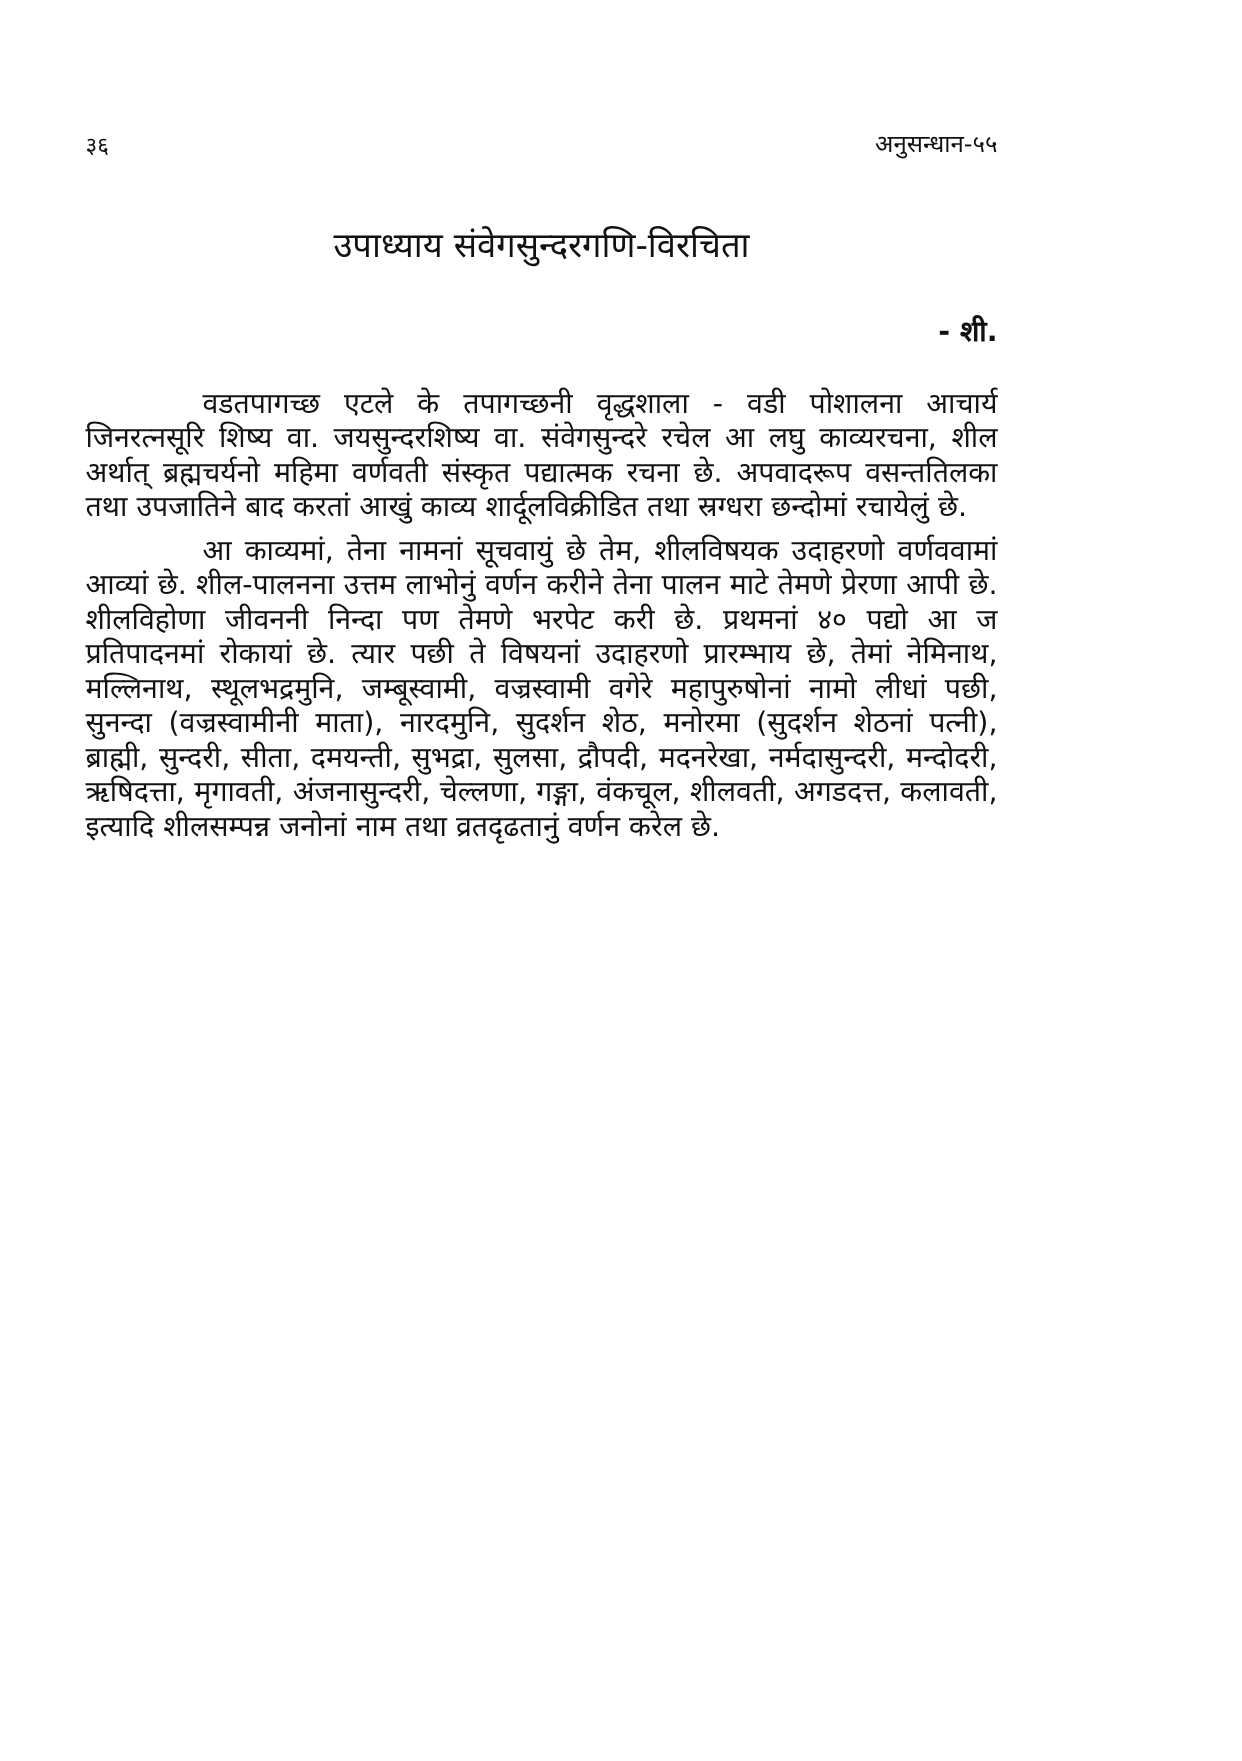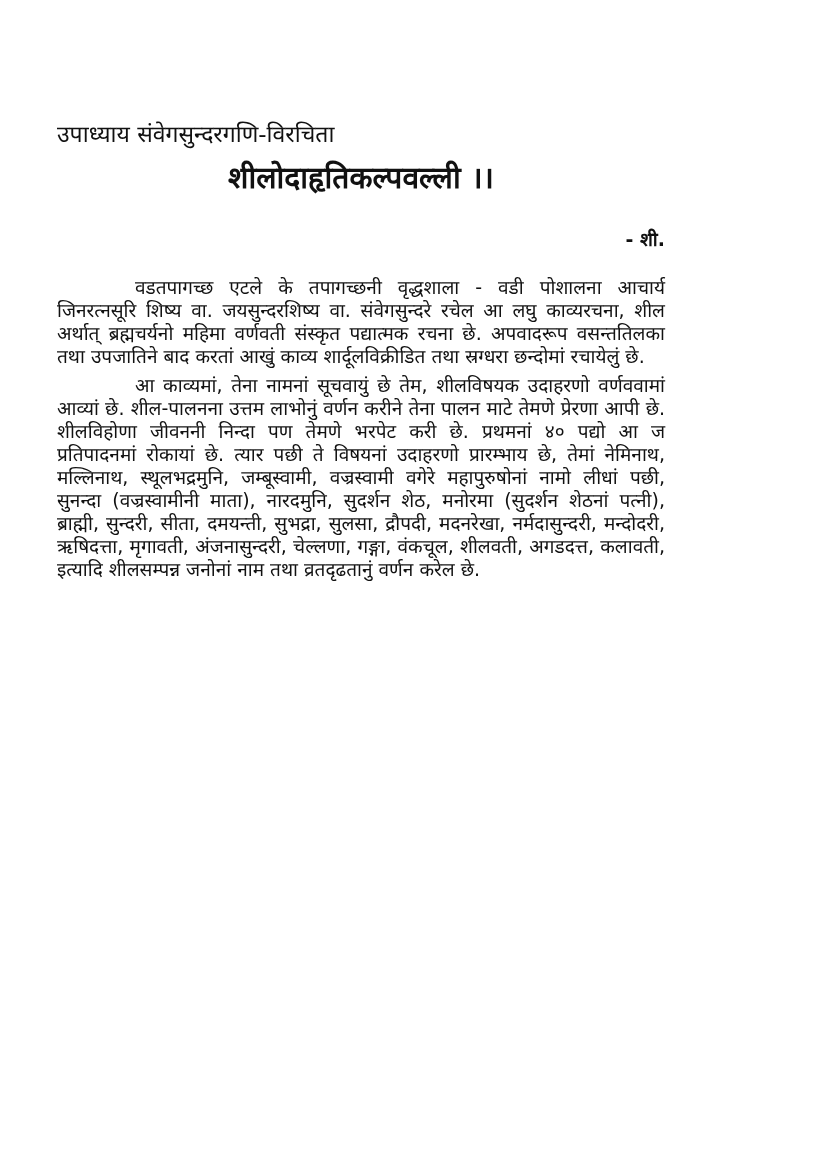--- a/index.html
+++ b/index.html
@@ -1,32 +1,35 @@
 <!DOCTYPE html>
 <html><head>
   <meta charset="utf-8">
   <style>
     html, body { margin: 0; padding: 0; background: #ffffff; }
     body { width: 828px; height: 1174px; position: relative; overflow: hidden; color: #111111; font-family: "DejaVu Sans", sans-serif; }
     .page { position: absolute; left: 57px; top: 80px; width: 608px; }
     .running-head { position: relative; height: 30px; font-size: 16px; }
     .page-number { position: absolute; left: 0; top: 6px; font-size: 15px; }
     .journal-name { position: absolute; right: 0; top: 4px; font-size: 16px; }
-    .subtitle { text-align: left; font-size: 23px; margin-top: 38px; line-height: 32px; }
+    .subtitle { text-align: center; font-size: 23px; margin-top: 38px; line-height: 32px; }
     .title { text-align: center; font-size: 30px; font-weight: bold; margin-top: 8px; line-height: 40px; }
     .author { text-align: right; font-size: 19px; font-weight: bold; margin-top: 26px; line-height: 30px; }
     .body-text { margin-top: 22px; }
     .para { font-size: 19px; line-height: 23px; text-align: justify; text-indent: 78px; margin: 0 0 6px 0; }
   </style>
 </head>
 <body>
 
 <div class="page">
+  <div class="running-head">
+    <span class="page-number">३६</span>
+    <span class="journal-name">अनुसन्धान-५५</span>
+  </div>
 
   <div class="subtitle">उपाध्याय संवेगसुन्दरगणि-विरचिता</div>
-  <div class="title">शीलोदाहृतिकल्पवल्ली ।।</div>
   <div class="author">- शी.</div>
 
   <div class="body-text">
     <p class="para">वडतपागच्छ एटले के तपागच्छनी वृद्धशाला - वडी पोशालना आचार्य जिनरत्नसूरि शिष्य वा. जयसुन्दरशिष्य वा. संवेगसुन्दरे रचेल आ लघु काव्यरचना, शील अर्थात् ब्रह्मचर्यनो महिमा वर्णवती संस्कृत पद्यात्मक रचना छे. अपवादरूप वसन्ततिलका तथा उपजातिने बाद करतां आखुं काव्य शार्दूलविक्रीडित तथा स्रग्धरा छन्दोमां रचायेलुं छे.</p>
     <p class="para">आ काव्यमां, तेना नामनां सूचवायुं छे तेम, शीलविषयक उदाहरणो वर्णववामां आव्यां छे. शील-पालनना उत्तम लाभोनुं वर्णन करीने तेना पालन माटे तेमणे प्रेरणा आपी छे. शीलविहोणा जीवननी निन्दा पण तेमणे भरपेट करी छे. प्रथमनां ४० पद्यो आ ज प्रतिपादनमां रोकायां छे. त्यार पछी ते विषयनां उदाहरणो प्रारम्भाय छे, तेमां नेमिनाथ, मल्लिनाथ, स्थूलभद्रमुनि, जम्बूस्वामी, वज्रस्वामी वगेरे महापुरुषोनां नामो लीधां पछी, सुनन्दा (वज्रस्वामीनी माता), नारदमुनि, सुदर्शन शेठ, मनोरमा (सुदर्शन शेठनां पत्नी), ब्राह्मी, सुन्दरी, सीता, दमयन्ती, सुभद्रा, सुलसा, द्रौपदी, मदनरेखा, नर्मदासुन्दरी, मन्दोदरी, ऋषिदत्ता, मृगावती, अंजनासुन्दरी, चेल्लणा, गङ्गा, वंकचूल, शीलवती, अगडदत्त, कलावती, इत्यादि शीलसम्पन्न जनोनां नाम तथा व्रतदृढतानुं वर्णन करेल छे.</p>
   </div>
 </div>
 
 </body></html>

